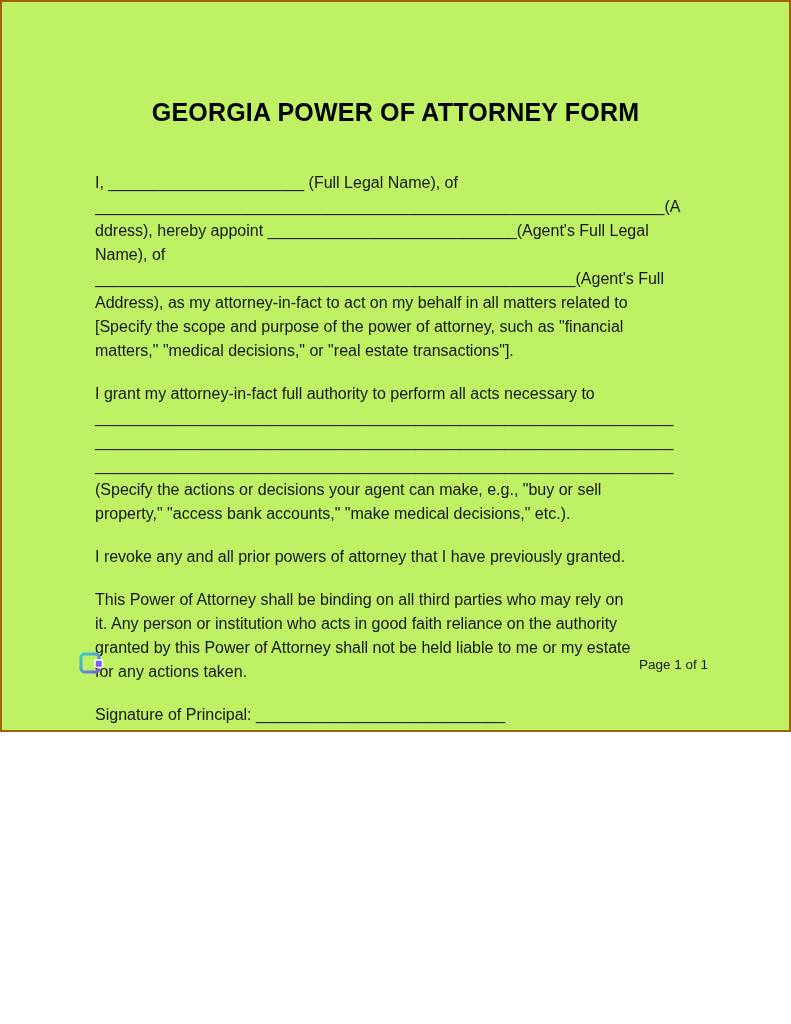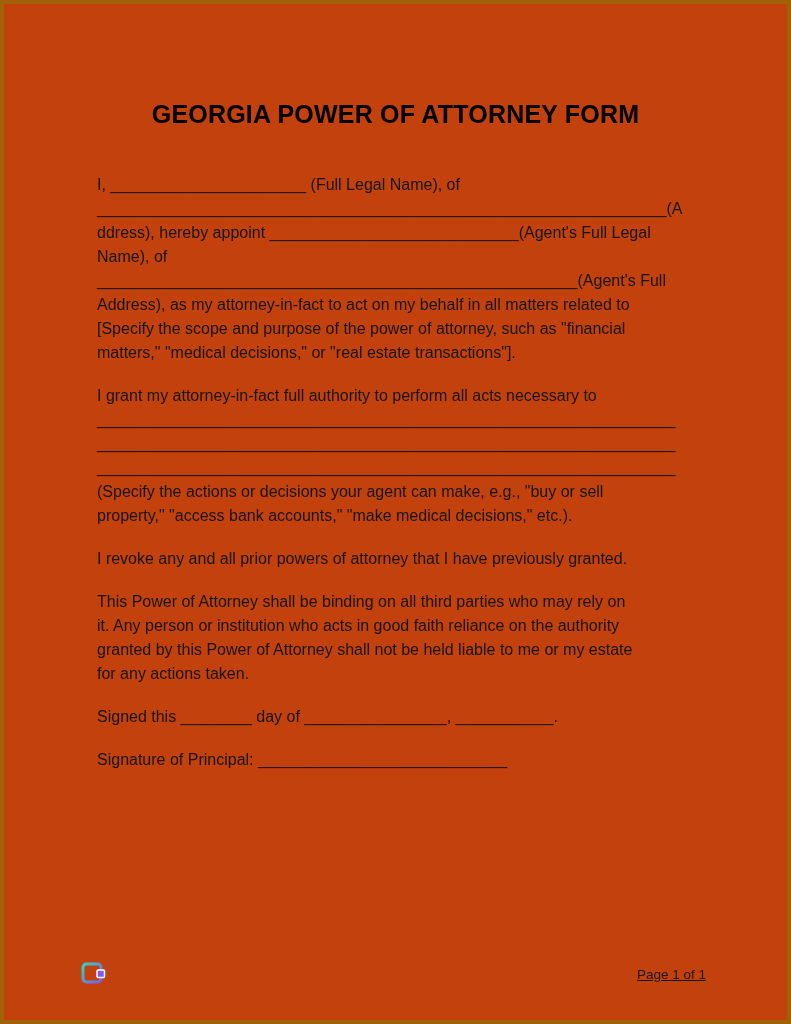--- a/index.html
+++ b/index.html
@@ -3,25 +3,25 @@
 <meta charset="utf-8">
 <style>
   html, body {
     margin: 0;
     padding: 0;
     background: #ffffff;
   }
   .page {
     position: relative;
     width: 791px;
-    height: 1024px;
+    height: 732px;
     margin: 0 auto;
-    background: #c2410c;
+    background: #bef264;
     box-sizing: border-box;
-    border: 4px solid #a16207;
+    border: 2px solid #a16207;
     font-family: "Liberation Sans", sans-serif;
     color: #161616;
     overflow: hidden;
   }
   .doc-title {
     margin: 0 0 26px 0;
     padding-top: 96px;
     text-align: center;
     font-size: 25px;
     font-weight: 700;
@@ -37,25 +37,24 @@
   }
   .doc-body p {
     margin: 0 0 19px 0;
     white-space: pre-wrap;
     word-break: normal;
   }
   .doc-footer {
     position: absolute;
     left: 76px;
     right: 81px;
-    bottom: 32px;
+    bottom: 52px;
     display: flex;
     justify-content: space-between;
     align-items: center;
-    text-decoration: underline;
   }
   .brand-logo {
     display: inline-flex;
     width: 28px;
     height: 28px;
     align-items: center;
     justify-content: center;
   }
   .page-label {
     font-size: 13.5px;
@@ -88,21 +87,20 @@
 property," "access bank accounts," "make medical decisions," etc.).</p>
 
 
     <p>I revoke any and all prior powers of attorney that I have previously granted.</p>
 
     <p>This Power of Attorney shall be binding on all third parties who may rely on
 it. Any person or institution who acts in good faith reliance on the authority
 granted by this Power of Attorney shall not be held liable to me or my estate
 for any actions taken.</p>
 
-    <p>Signed this ________ day of ________________, ___________.</p>
 
     <p>Signature of Principal: ____________________________</p>
 
   </div>
 
   <div class="doc-footer">
     <span class="brand-logo">
       <svg width="28" height="28" viewBox="0 0 28 28" aria-hidden="true">
         <defs>
           <linearGradient id="logoGrad" x1="0" y1="0" x2="1" y2="1">

